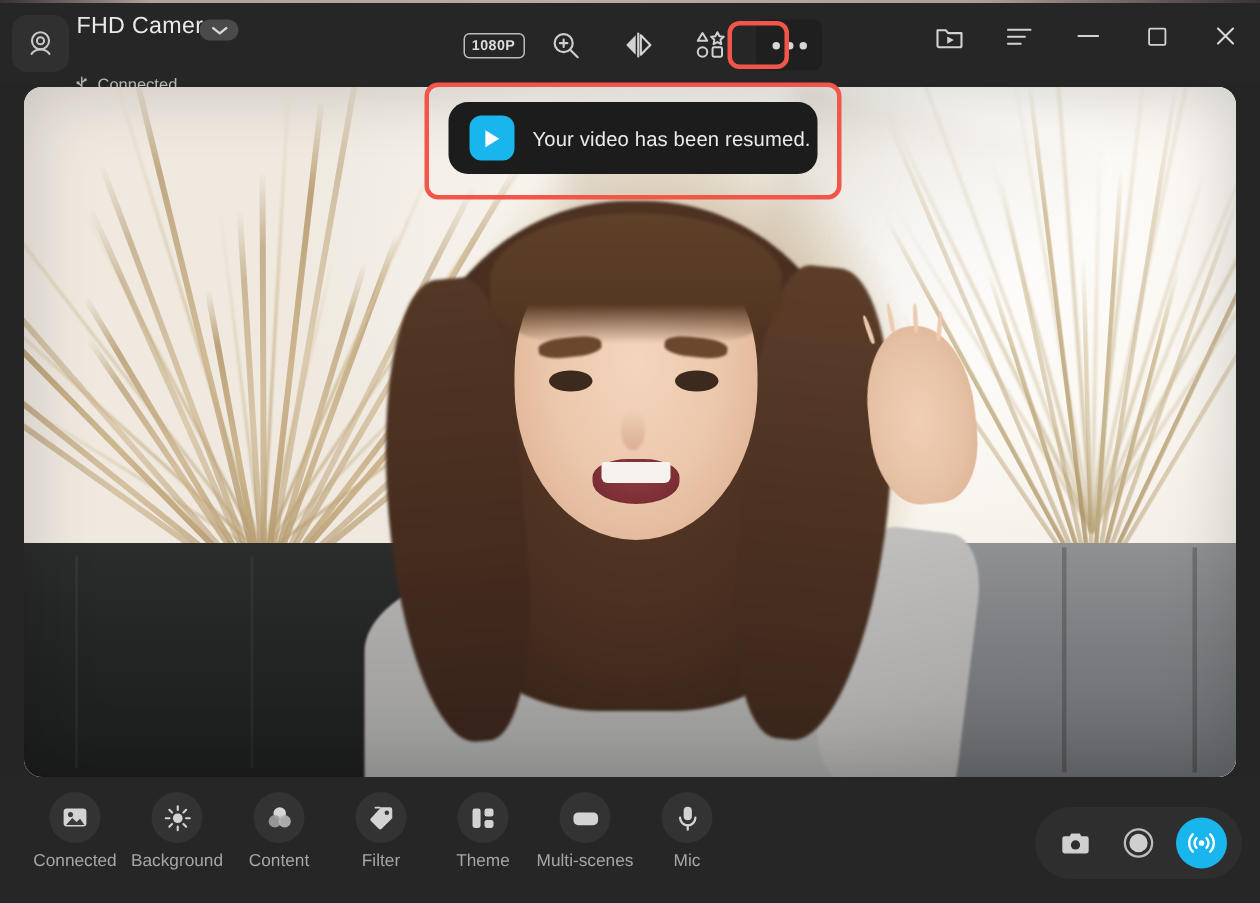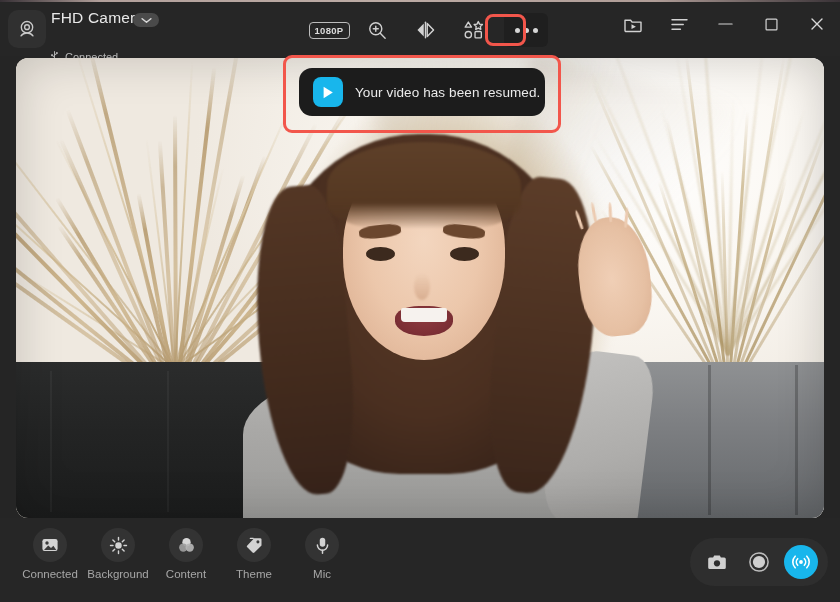--- a/index.html
+++ b/index.html
@@ -428,24 +428,42 @@
 
 
       <div class="titem">
         <span class="tcircle">
           <svg width="19" height="18" viewBox="0 0 20 19">
             <path d="M9.6 2.3h6.3a1.5 1.5 0 0 1 1.5 1.5v6.2L9.9 17.5a1.4 1.4 0 0 1-2 0L2.4 12a1.4 1.4 0 0 1 0-2z" fill="#d3d3d3"></path>
             <circle cx="13.6" cy="6.2" r="1.6" fill="#3a3a3a"></circle>
             <path d="M5.6 2.6h3.1" stroke="#d3d3d3" stroke-width="1.3" stroke-linecap="round"></path>
           </svg>
         </span>
+        <span class="tlabel">Filter</span>
+      </div>
+
+      <div class="titem">
+        <span class="tcircle">
+          <svg width="18" height="17" viewBox="0 0 18 17">
+            <rect x="2" y="2" width="5.4" height="13" rx="1.6" fill="#d3d3d3"></rect>
+            <rect x="10" y="2" width="6" height="5.4" rx="1.6" fill="#d3d3d3"></rect>
+            <rect x="10" y="9.6" width="6" height="5.4" rx="1.6" fill="#d3d3d3"></rect>
+          </svg>
+        </span>
         <span class="tlabel">Theme</span>
       </div>
 
-
+      <div class="titem">
+        <span class="tcircle">
+          <svg width="21" height="15" viewBox="0 0 22 15">
+            <rect x="2.4" y="3.4" width="17.2" height="9" rx="3.4" fill="#d3d3d3"></rect>
+          </svg>
+        </span>
+        <span class="tlabel">Multi-scenes</span>
+      </div>
 
       <div class="titem">
         <span class="tcircle">
           <svg width="17" height="19" viewBox="0 0 18 20">
             <rect x="6.1" y="1.8" width="5.8" height="9.6" rx="2.9" fill="#d3d3d3"></rect>
             <path d="M3.6 9.6a5.4 5.4 0 0 0 10.8 0" stroke="#d3d3d3" stroke-width="1.6" fill="none" stroke-linecap="round"></path>
             <path d="M9 15v3.1" stroke="#d3d3d3" stroke-width="1.6" stroke-linecap="round"></path>
           </svg>
         </span>
         <span class="tlabel">Mic</span>

